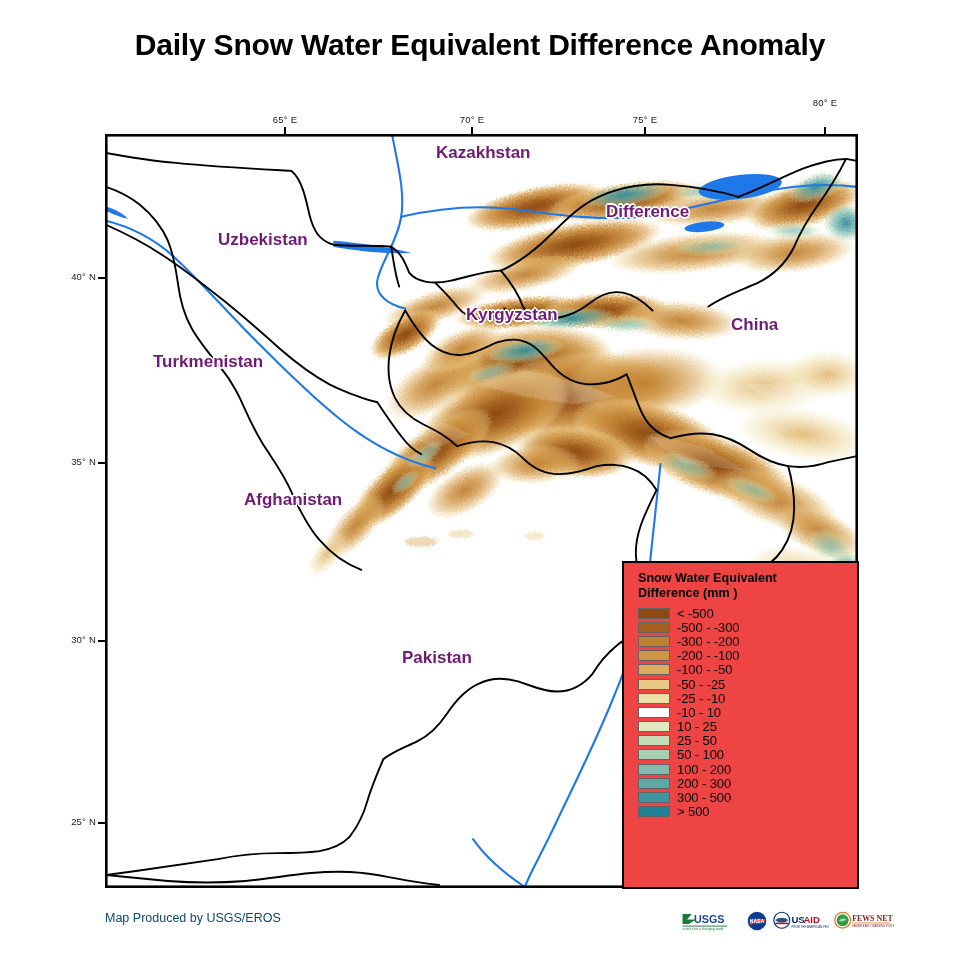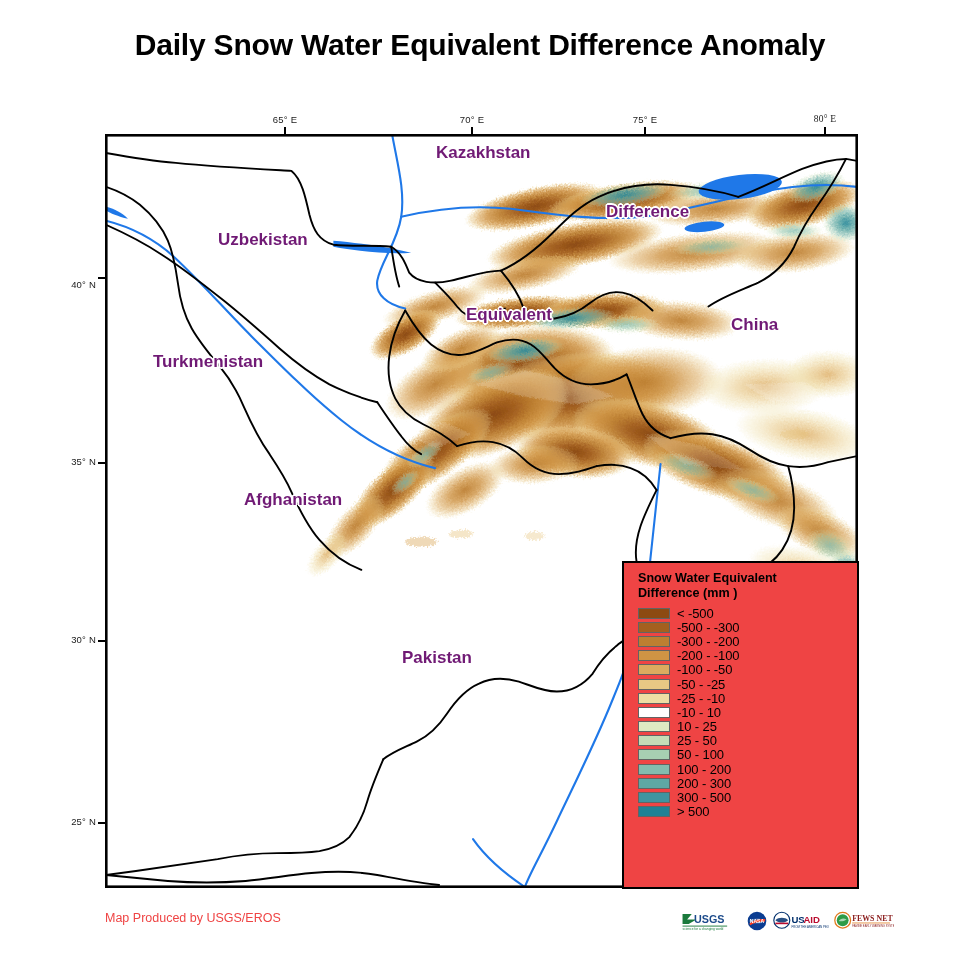--- a/index.html
+++ b/index.html
@@ -43,42 +43,42 @@
                 margin-bottom:5px;white-space:pre-line;}
   .leg-row{display:flex;align-items:center;height:14.2px;}
   .leg-swatch{width:32px;height:11px;border:1px solid #636363;
               box-sizing:border-box;flex:none;}
   .leg-text{font-size:13px;margin-left:7px;line-height:11px;color:#000;
             letter-spacing:-0.1px;}
   #legend-note{margin-top:7px;font-size:9.6px;line-height:12.5px;
                white-space:pre-line;color:#111;}
 
   
-  #footer-text{position:absolute;left:105px;top:911px;font-size:12.5px;color:#ef4444;}
+  #footer-text{position:absolute;left:105px;top:911px;font-size:12.5px;color:#0c4a6e;}
   #logos{position:absolute;left:681px;top:908px;height:26px;
          display:flex;align-items:center;gap:5px;}
   .logo{height:22px;display:block;}
 </style>
 </head>
 <body>
 
 <div id="page">
 
   <div id="title">Daily Snow Water Equivalent Difference Anomaly</div>
 
   <div class="lon-label" style="left:255px;top:114px;">65° E</div>
   <div class="lon-label" style="left:442px;top:114px;">70° E</div>
   <div class="lon-label" style="left:615px;top:114px;">75° E</div>
-  <div class="lon-label" style="left:795px;top:114px;font-family:Liberation Serif, serif;">80° E</div>
+  <div class="lon-label" style="left:795px;top:97px;">80° E</div>
   <div class="tick-v" style="left:284px;top:127px;"></div>
   <div class="tick-v" style="left:471px;top:127px;"></div>
   <div class="tick-v" style="left:644px;top:127px;"></div>
   <div class="tick-v" style="left:824px;top:127px;"></div>
 
-  <div class="lat-label" style="left:40px;top:271px;margin-top:8px;">40° N</div>
+  <div class="lat-label" style="left:40px;top:271px;">40° N</div>
   <div class="lat-label" style="left:40px;top:456px;">35° N</div>
   <div class="lat-label" style="left:40px;top:634px;">30° N</div>
   <div class="lat-label" style="left:40px;top:816px;">25° N</div>
   <div class="tick-h" style="left:98px;top:277px;"></div>
   <div class="tick-h" style="left:98px;top:462px;"></div>
   <div class="tick-h" style="left:98px;top:640px;"></div>
   <div class="tick-h" style="left:98px;top:822px;"></div>
 
   <div id="map-frame">
     <svg id="map-svg" viewBox="0 0 753 754" preserveAspectRatio="none">
@@ -307,21 +307,21 @@
                  C294 746 314 750 334 752"></path>
       </g>
 
       <rect x="0.8" y="0.8" width="751.4" height="752.4" fill="none" stroke="#000" stroke-width="1.6"></rect>
     </svg>
 
     <div class="country" style="left:330px;top:8px;">Kazakhstan</div>
     <div class="country" style="left:112px;top:95px;">Uzbekistan</div>
     <div class="country" style="left:500px;top:67px;">Difference</div>
     <div class="country" style="left:47px;top:217px;">Turkmenistan</div>
-    <div class="country" style="left:360px;top:170px;">Equivalent</div>
+    <div class="country" style="left:360px;top:170px;">Kyrgyzstan</div>
     <div class="country" style="left:625px;top:180px;">China</div>
     <div class="country" style="left:138px;top:355px;">Afghanistan</div>
     <div class="country" style="left:296px;top:513px;">Pakistan</div>
 
     <div id="legend" style="left:516px;top:426px;">
       <div id="legend-title">Snow Water Equivalent
 Difference (mm )</div>
       <div id="legend-rows">
           <div class="leg-row">
             <div class="leg-swatch" style="background: rgb(140, 74, 18);"></div>

